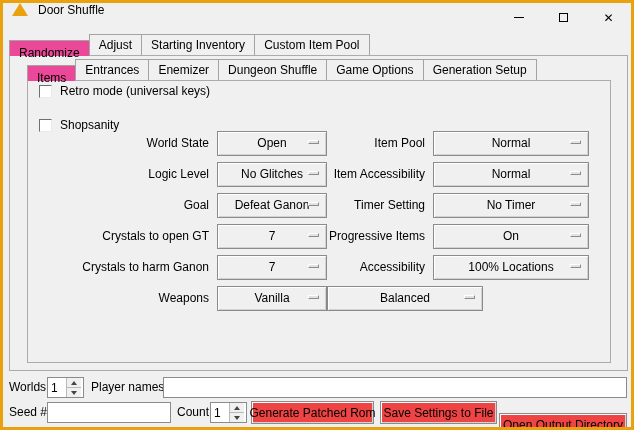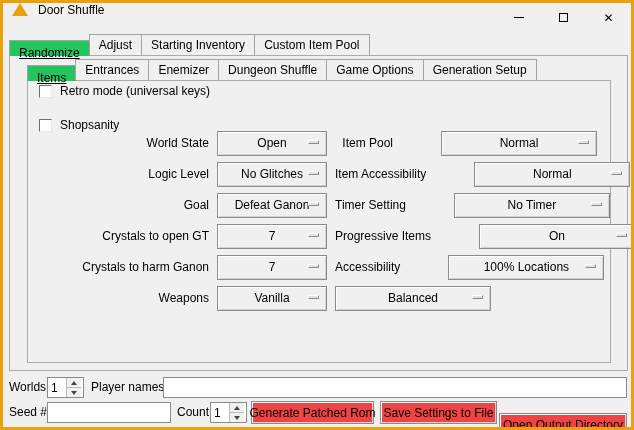--- a/index.html
+++ b/index.html
@@ -20,32 +20,32 @@
   .glyph-min { width:10px; height:1px; background:#000; }
   .glyph-max { width:9px; height:9px; border:1px solid #000; }
   .glyph-close { font-size:12px; line-height:1; }
   
   .tabs { position:absolute; display:flex; align-items:flex-end; height:24px; z-index:3; }
   .tabs-main { left:6px; top:29px; }
   .tabs-sub  { left:24px; top:54px; }
   .tab { height:21px; margin-bottom:1px; padding:3px 9px 0; background:#f0f0f0;
          border:1px solid #a3a3a3; border-bottom:none; white-space:nowrap; cursor:default; }
   .tab + .tab { margin-left:-1px; }
-  .tab.selected { height:16px; margin-bottom:0; padding-top:5px; background:#22c55e; position:relative; z-index:4;text-decoration:underline; }
+  .tab.selected { height:16px; margin-bottom:0; padding-top:5px; background:#ec4899; position:relative; z-index:4; }
   .pane { position:absolute; border:1px solid #ababab; background:#f0f0f0; }
   .pane1 { left:6px; top:52px; width:619px; height:316px; z-index:1; }
   .pane2 { left:24px; top:77px; width:584px; height:283px; z-index:2; }
   
   .chk-row { position:absolute; display:flex; align-items:center; z-index:5; }
   .checkbox { width:13px; height:13px; background:#fff; border:1px solid;
               border-color:#6f6f6f #e9e9e9 #e9e9e9 #6f6f6f; margin-right:8px; }
   
   .opt-row { position:absolute; display:flex; align-items:center; height:26px; z-index:5; }
   .opt-row.left  { left:44px;  width:280px; }
-  .opt-row.right { left:332px; width:262px;gap:40px; }
+  .opt-row.right { left:324px; width:262px; }
   .opt-label { flex:1; text-align:right; padding-right:8px; white-space:nowrap; }
   .omenu { position:relative; width:110px; height:25px; flex:none; background:#f0f0f0;
            border:1px solid #8b8b8b; box-shadow: inset 1px 1px 0 #ffffff, inset -1px -1px 0 #d2d2d2;
            display:flex; align-items:center; justify-content:center; cursor:default; }
   .opt-row.right .omenu { width:156px; }
   .omenu-ind { position:absolute; right:7px; top:50%; margin-top:-3px; width:11px; height:4px;
                background:#e2e2e2; border:1px solid; border-color:#ffffff #8b8b8b #8b8b8b #ffffff; }
   
   .lbl { position:absolute; line-height:21px; white-space:nowrap; z-index:5; }
   .entry { position:absolute; background:#fff; border:1px solid #8b8b8b; height:21px;

